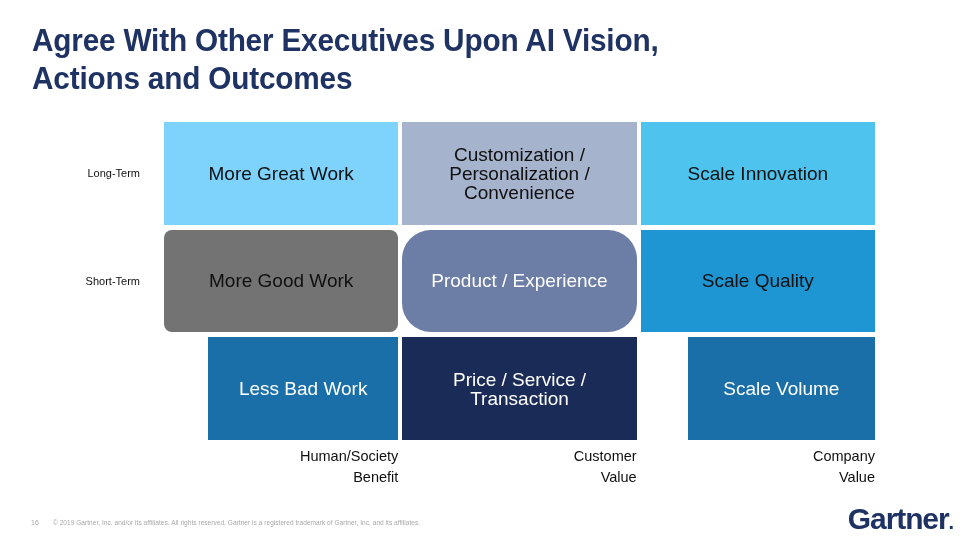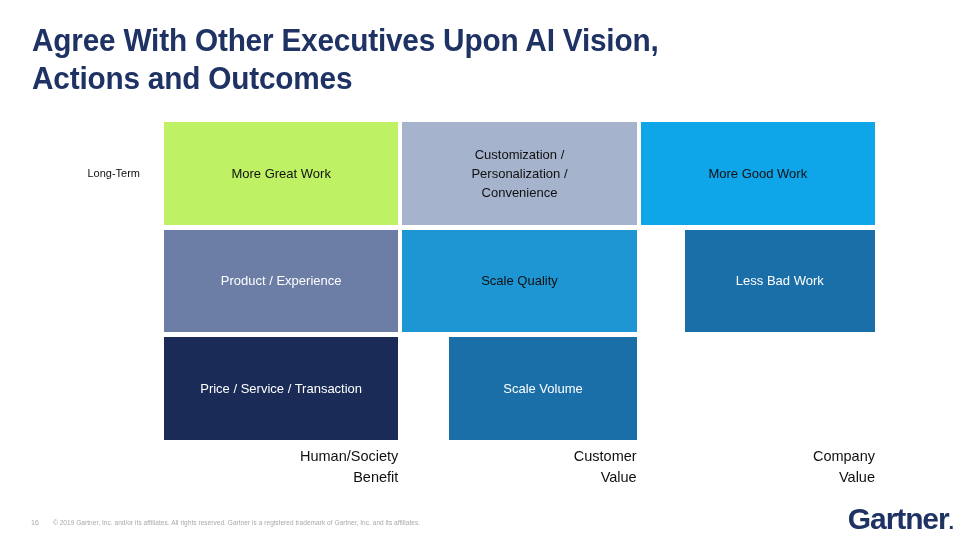--- a/index.html
+++ b/index.html
@@ -47,21 +47,21 @@
     column-gap: 4px;
     row-gap: 5px;
     width: 100%;
     height: 100%;
   }
   .cell {
     display: flex;
     align-items: center;
     justify-content: center;
     text-align: center;
-    font-size: 13px;
+    font-size: 19px;
     line-height: 19px;
     padding: 2px 8px;
     box-sizing: border-box;
     white-space: pre-line;
   }
 
   
   .row-labels {
     position: absolute;
     left: 0px;
@@ -133,30 +133,32 @@
   }
 </style>
 </head>
 <body>
 
 <div class="slide-title">Agree With Other Executives Upon AI Vision,
 Actions and Outcomes</div>
 
 <div class="row-labels">
   <div class="row-label">Long-Term</div>
+  <div class="row-label">Short-Term</div>
 </div>
 
 <div class="matrix-wrap">
   <div class="matrix-grid">
-    <div class="cell" style="background-color: #bef264; color: rgb(16, 16, 16);">More Great Work</div>
+    <div class="cell" style="background-color: #7dd3fc; color: rgb(16, 16, 16);">More Great Work</div>
     <div class="cell" style="background-color: rgb(165, 179, 204); color: rgb(16, 16, 16);">Customization /
 Personalization /
 Convenience</div>
-    <div class="cell" style="background-color: #0ea5e9; color: rgb(16, 16, 16);">More Good Work</div>
-    <div class="cell" style="background-color: rgb(108, 125, 166); color: rgb(255, 255, 255);">Product / Experience</div>
+    <div class="cell" style="background-color: rgb(78, 195, 238); color: rgb(16, 16, 16);">Scale Innovation</div>
+    <div class="cell" style="background-color: #737373; color: rgb(16, 16, 16); border-radius: 8px;">More Good Work</div>
+    <div class="cell" style="background-color: rgb(108, 125, 166); color: rgb(255, 255, 255); border-radius: 29px;">Product / Experience</div>
     <div class="cell" style="background-color: rgb(30, 150, 211); color: rgb(16, 16, 16);">Scale Quality</div>
     <div class="cell" style="background-color: rgb(27, 111, 168); color: rgb(255, 255, 255); margin-left: 44px;">Less Bad Work</div>
     <div class="cell" style="background-color: rgb(26, 43, 87); color: rgb(255, 255, 255);">Price / Service / Transaction</div>
     <div class="cell" style="background-color: rgb(27, 111, 168); color: rgb(255, 255, 255); margin-left: 47px;">Scale Volume</div>
   </div>
 </div>
 
 <div class="col-labels">
   <div class="col-label">Human/Society
 Benefit</div>

